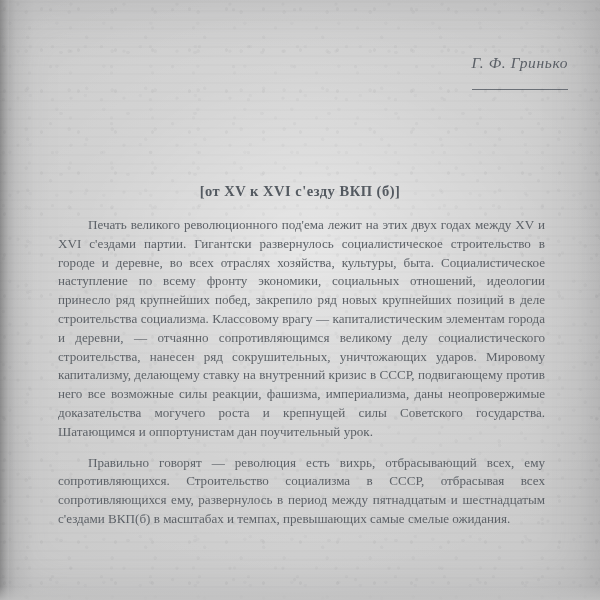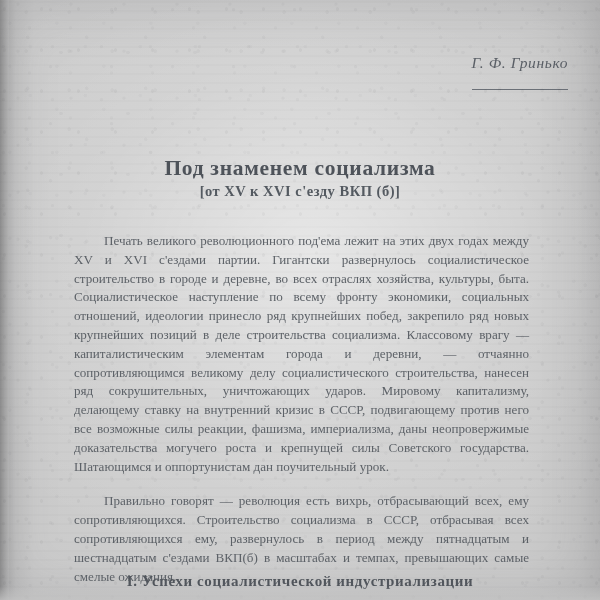--- a/index.html
+++ b/index.html
@@ -135,21 +135,21 @@
     top: 216px;
     left: 58px;
     width: 487px;
   }
   .para {
     font-family: "Liberation Serif", "DejaVu Serif", serif;
     font-size: 13.1px;
     line-height: 18.8px;
     text-align: justify;
     color: #5d6268;
-    margin: 16px;
+    margin: 0;
     filter: blur(0.30px);
     -webkit-font-smoothing: none;
   }
   .para + .para { margin-top: 12px; }
   .para .indent { display: inline-block; width: 30px; }
 
   
   .section-heading {
     position: absolute;
     top: 561px;
@@ -177,30 +177,28 @@
 <div id="page">
 
   <div id="gutter"></div>
 
   <div id="content">
 
     <div class="author-wrap">
       <span class="author">Г. Ф. Гринько</span>
     </div>
 
-    <h1 class="title">Под знаменем социализма</h1>
 
     <div class="subtitle">[от XV к XVI с'езду ВКП (б)]</div>
 
     <div class="body-block">
       <p class="para"><span class="indent"></span><span>Печать великого революционного под'ема лежит на этих двух годах между XV и XVI с'ездами партии. Гигантски развернулось социалистическое строительство в городе и деревне, во всех отраслях хозяйства, культуры, быта. Социалистическое наступление по всему фронту экономики, социальных отношений, идеологии принесло ряд крупнейших побед, закрепило ряд новых крупнейших позиций в деле строительства социализма. Классовому врагу — капиталистическим элементам города и деревни, — отчаянно сопротивляющимся великому делу социалистического строительства, нанесен ряд сокрушительных, уничтожающих ударов. Мировому капитализму, делающему ставку на внутренний кризис в СССР, подвигающему против него все возможные силы реакции, фашизма, империализма, даны неопровержимые доказательства могучего роста и крепнущей силы Советского государства. Шатающимся и оппортунистам дан поучительный урок.</span></p>
       <p class="para"><span class="indent"></span><span>Правильно говорят — революция есть вихрь, отбрасывающий всех, ему сопротивляющихся. Строительство социализма в СССР, отбрасывая всех сопротивляющихся ему, развернулось в период между пятнадцатым и шестнадцатым с'ездами ВКП(б) в масштабах и темпах, превышающих самые смелые ожидания.</span></p>
     </div>
 
-    <h2 class="section-heading">I. Успехи социалистической индустриализации</h2>
 
   </div>
 
   <div id="bands"></div>
   <div id="grain"></div>
   <div id="vignette"></div>
   <div id="bottom-fade"></div>
 </div>
 
 </body></html>

